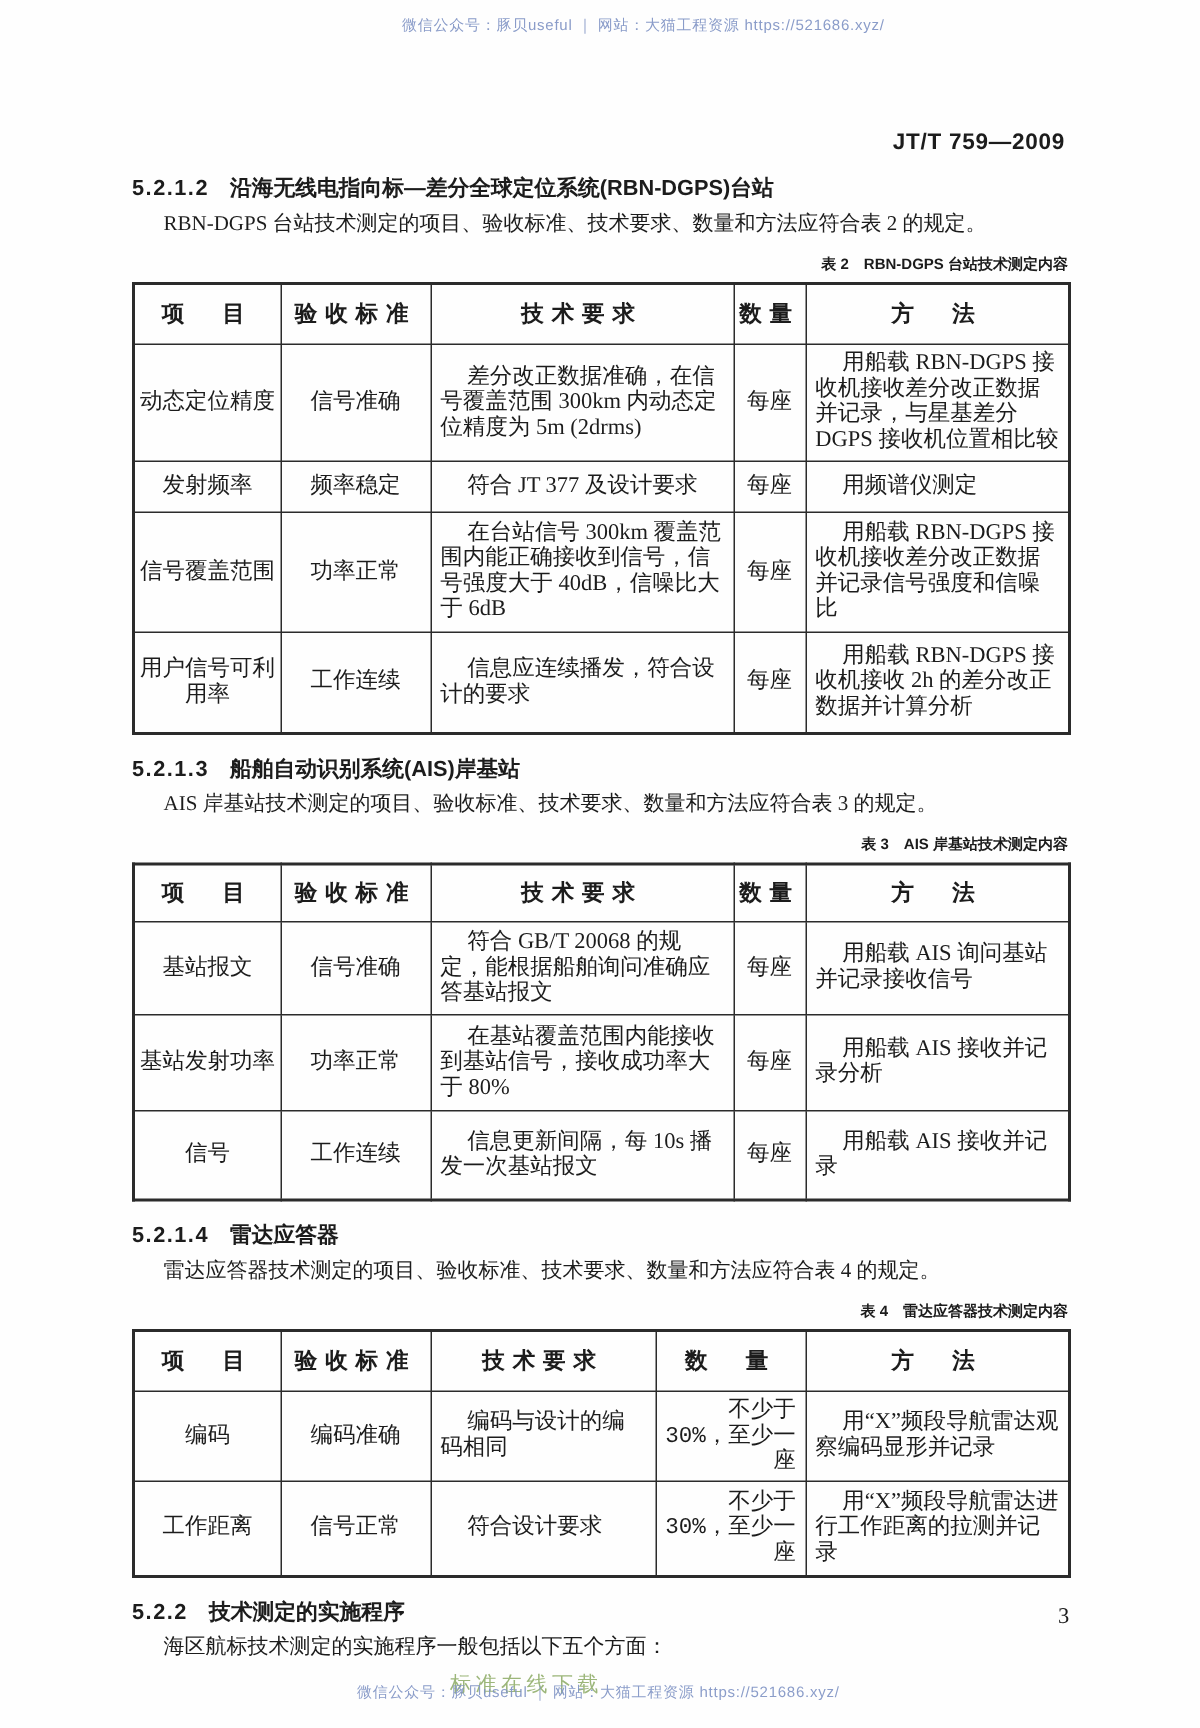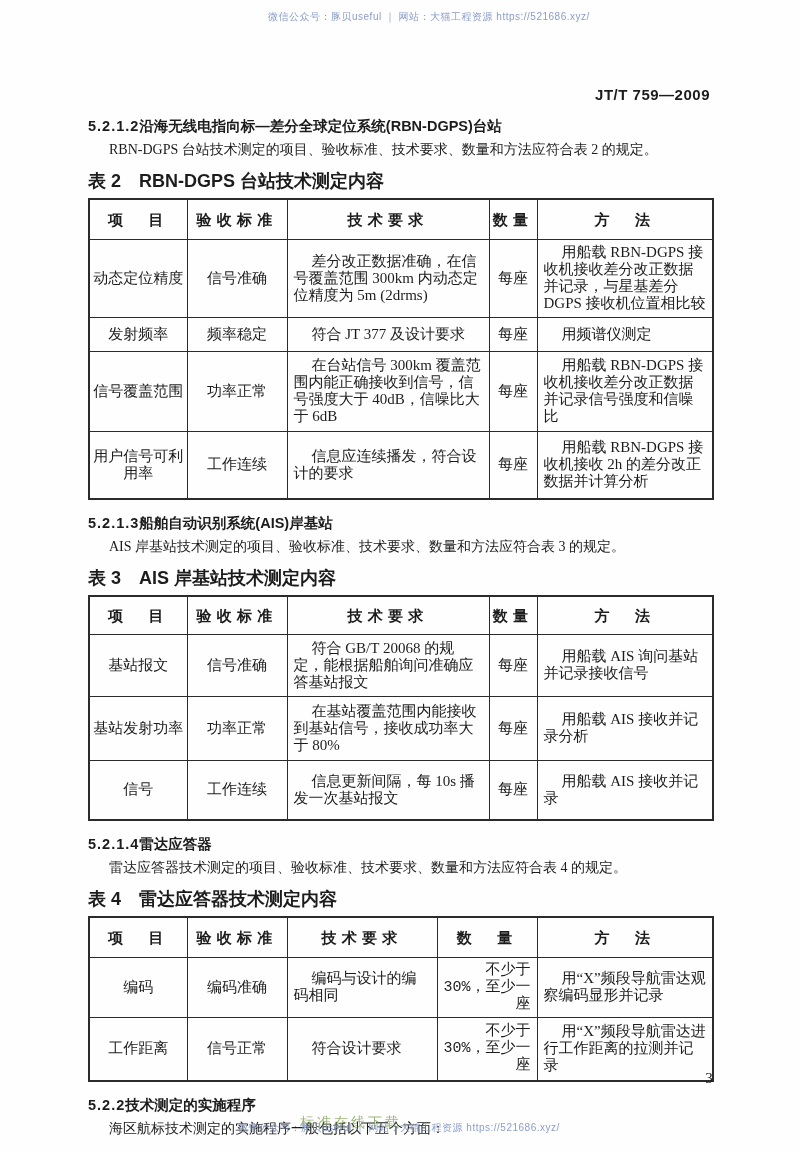--- a/index.html
+++ b/index.html
@@ -44,28 +44,28 @@
     font-weight:bold;font-size:15px;letter-spacing:.5px;
     margin:0 2px 0 0;
   }
 
   .clause{margin-top:13px;}
   .clause-head{
     font-weight:bold;font-size:14.5px;line-height:20px;
     font-family:"Liberation Sans","DejaVu Sans",sans-serif;
     margin:0;
   }
-  .clause-head .num{letter-spacing:1px;}
+  .clause-head .num{letter-spacing:1px;margin-right:14px;}
   .clause-para{
     font-size:14px;line-height:20px;margin:4px 0 0 0;
     text-indent:1.5em;
   }
 
   .tbl-caption{
-    text-align:left;font-weight:bold;font-size:18px;
+    text-align:right;font-weight:bold;font-size:10px;
     font-family:"Liberation Sans","DejaVu Sans",sans-serif;
     margin:9px 0 5px 0;
   }
   table{
     border-collapse:collapse;table-layout:fixed;width:624px;
     font-size:15px;line-height:17px;
   }
   table,th,td{border:1px solid #2b2b2b;}
   table{border-width:2px;}
   th{

